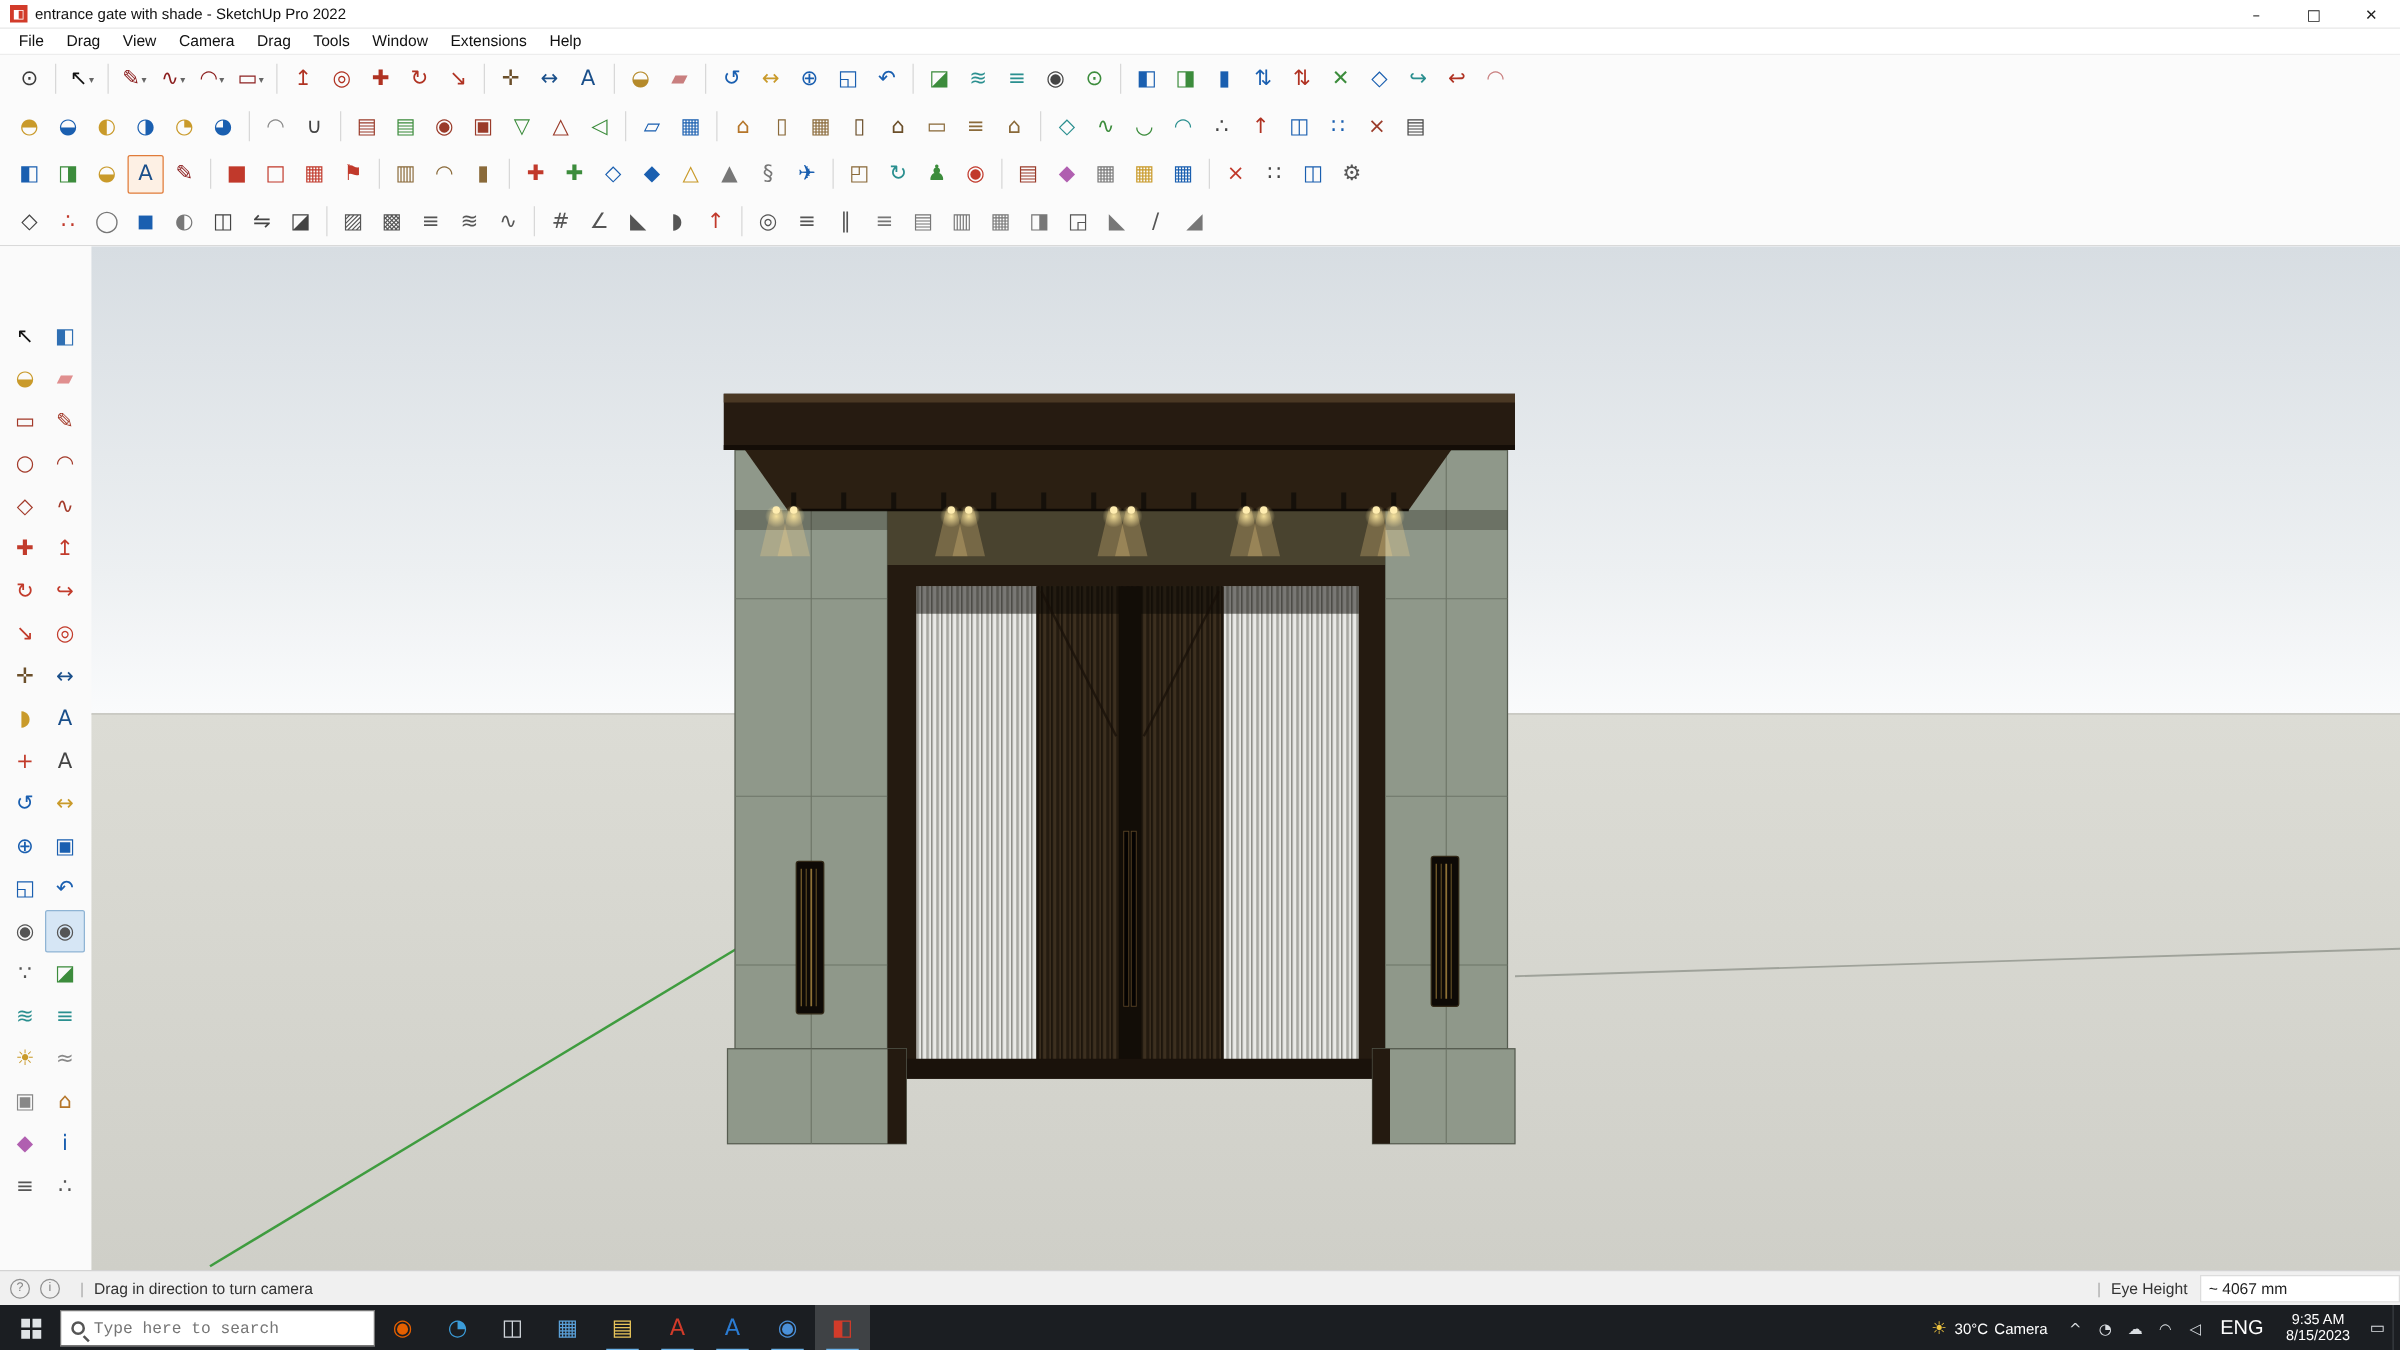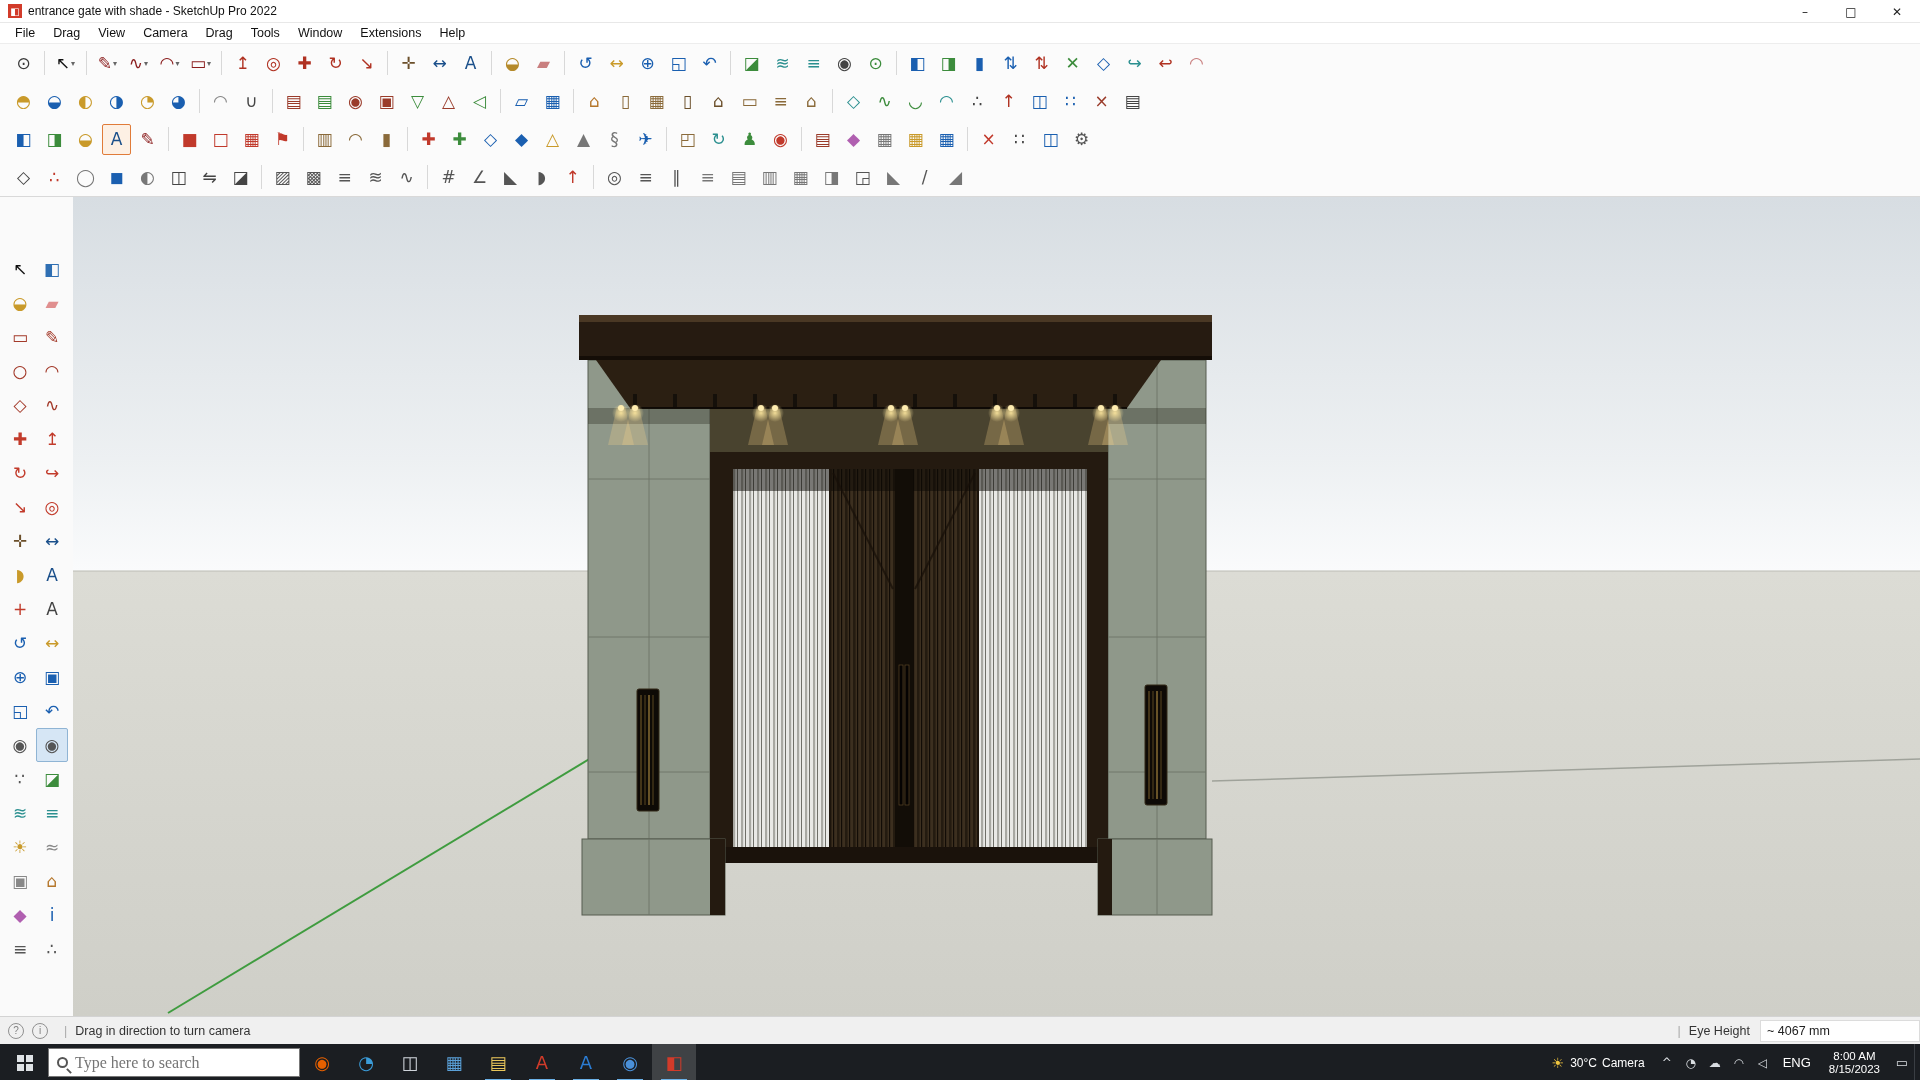--- a/index.html
+++ b/index.html
@@ -42,30 +42,30 @@
   .sb-eye-label{margin-right:10px;color:#333}
   .sb-eye-value{width:160px;height:22px;background:#fff;border:1px solid #dcdcdc;font-size:12.5px;color:#222;display:flex;align-items:center;padding-left:6px}
 
   
   .taskbar{height:37px;background:#1b1e22;display:flex;align-items:stretch;color:#fff}
   .start-btn{width:48px;display:flex;align-items:center;justify-content:center}
   .win-logo{width:7px;height:7px;background:#dfe3e6;box-shadow:9px 0 0 #dfe3e6,0 9px 0 #dfe3e6,9px 9px 0 #dfe3e6;margin:-8px 8px 0 0}
   .search-box{width:252px;background:#fff;border:1px solid #777;display:flex;align-items:center;margin:4px 0;padding-left:8px}
   .mag{width:11px;height:11px;border:2px solid #555;border-radius:50%;position:relative;margin-right:7px;flex:none}
   .mag::after{content:"";position:absolute;width:2px;height:6px;background:#555;left:9px;top:9px;transform:rotate(-45deg)}
-  .search-box input{border:none;outline:none;font-size:16px;color:#0369a1;width:190px;font-family:Liberation Serif, serif;background:transparent}
+  .search-box input{border:none;outline:none;font-size:13px;color:#0369a1;width:190px;font-family:Liberation Mono, monospace;background:transparent}
   .tb-app{width:44px;display:flex;align-items:center;justify-content:center;position:relative}
   .tb-app .g{font-family:"DejaVu Sans",sans-serif;font-size:18px;line-height:1}
   .tb-app.open::after{content:"";position:absolute;left:9px;right:9px;bottom:0;height:2px;background:#6cb2e8}
   .tb-app.active{background:rgba(255,255,255,.16)}
   .tray{margin-left:auto;display:flex;align-items:center}
   .weather{display:flex;align-items:center;padding:0 10px;font-size:12px}
   .weather .g{font-family:"DejaVu Sans",sans-serif;color:#f0c53f;font-size:14px;margin-right:6px}
   .tray-icon{width:24px;display:flex;align-items:center;justify-content:center;font-family:"DejaVu Sans",sans-serif;font-size:12px;color:#d9dde1;height:100%}
-  .lang{font-size:13px;padding:0 8px}
+  .lang{font-size:16px;padding:0 8px}
   .clock{font-size:11.5px;line-height:13px;text-align:center;padding:0 10px}
   .show-desktop{width:6px;border-left:1px solid #3a3e43;height:100%}
 </style>
 </head>
 <body>
 
 <div class="titlebar">
   <span class="app-tile">◧</span>
   <span class="title-text">entrance gate with shade - SketchUp Pro 2022</span>
   <div class="win-controls">
@@ -873,19 +873,19 @@
         </span>
         <span class="tray-icon">
           <span class="g" style="color: rgb(217, 221, 225);">◠</span>
         </span>
         <span class="tray-icon">
           <span class="g" style="color: rgb(217, 221, 225);">◁</span>
         </span>
       </div>
     <span class="lang">ENG</span>
     <div class="clock">
-      <div>8:00 AM</div>
+      <div>9:35 AM</div>
       <div>8/15/2023</div>
     </div>
     <span class="tray-icon" style="font-size:13px">▭</span>
     <div class="show-desktop"></div>
   </div>
 </div>
 
 </body></html>

